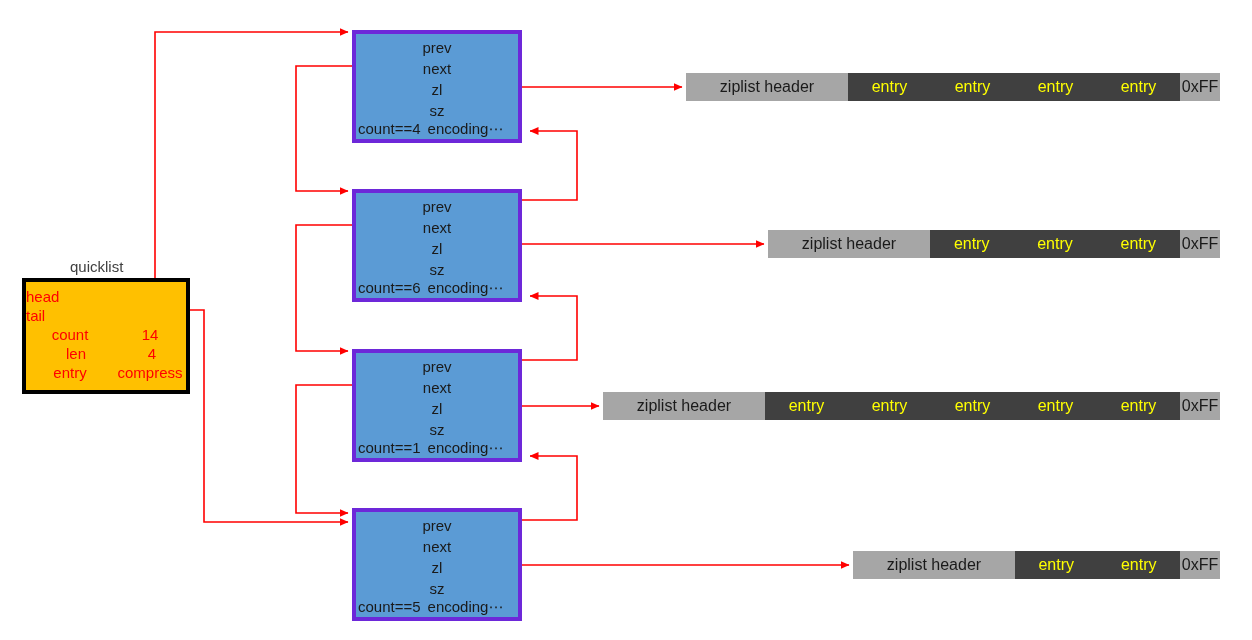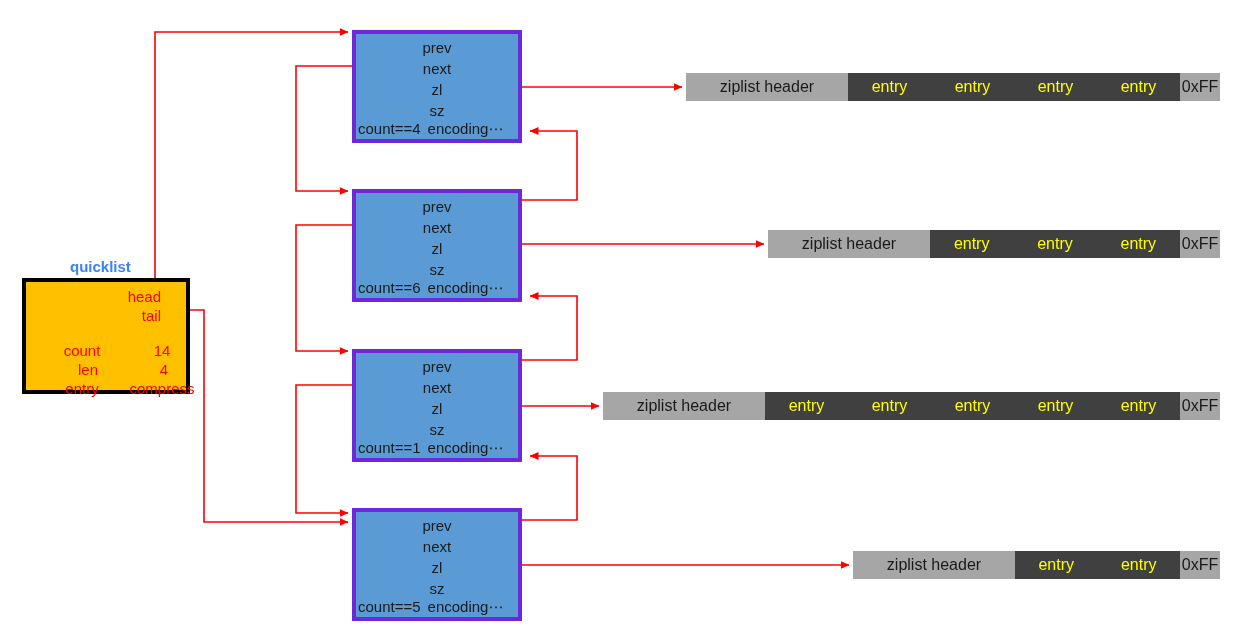--- a/index.html
+++ b/index.html
@@ -24,58 +24,57 @@
     position: absolute;
     left: 0; top: 0;
     width: 1252px;
     height: 640px;
     pointer-events: none;
   }
 
   
   .ql-title {
     position: absolute;
-    color: #3b82f6;
-    font-weight: bold;
+    color: #404040;
+    font-weight: normal;
     font-size: 15px;
     white-space: nowrap;
   }
   .ql-box {
     position: absolute;
     background: #ffc000;
     border: 4px solid #000000;
     box-sizing: border-box;
     color: #ff0000;
     font-size: 15px;
   }
   .ql-row {
     position: absolute;
-    left: 16px;
+    left: 4px;
     width: 100%;
     height: 19px;
     line-height: 19px;
     display: flex;
     box-sizing: border-box;
-    margin-top: 16px;
   }
   .ql-cell-l {
     width: 50%;
     text-align: center;
   }
   .ql-cell-r {
     width: 50%;
     text-align: center;
   }
   .ql-row-single {
     position: absolute;
     left: 0;
     width: 100%;
     height: 19px;
     line-height: 19px;
-    text-align: right;
+    text-align: left;
     padding-right: 25px;
     box-sizing: border-box;
   }
 
   
   .node-box {
     position: absolute;
     background: #5b9bd5;
     border: 4px solid #6d28d9;
     box-sizing: border-box;

